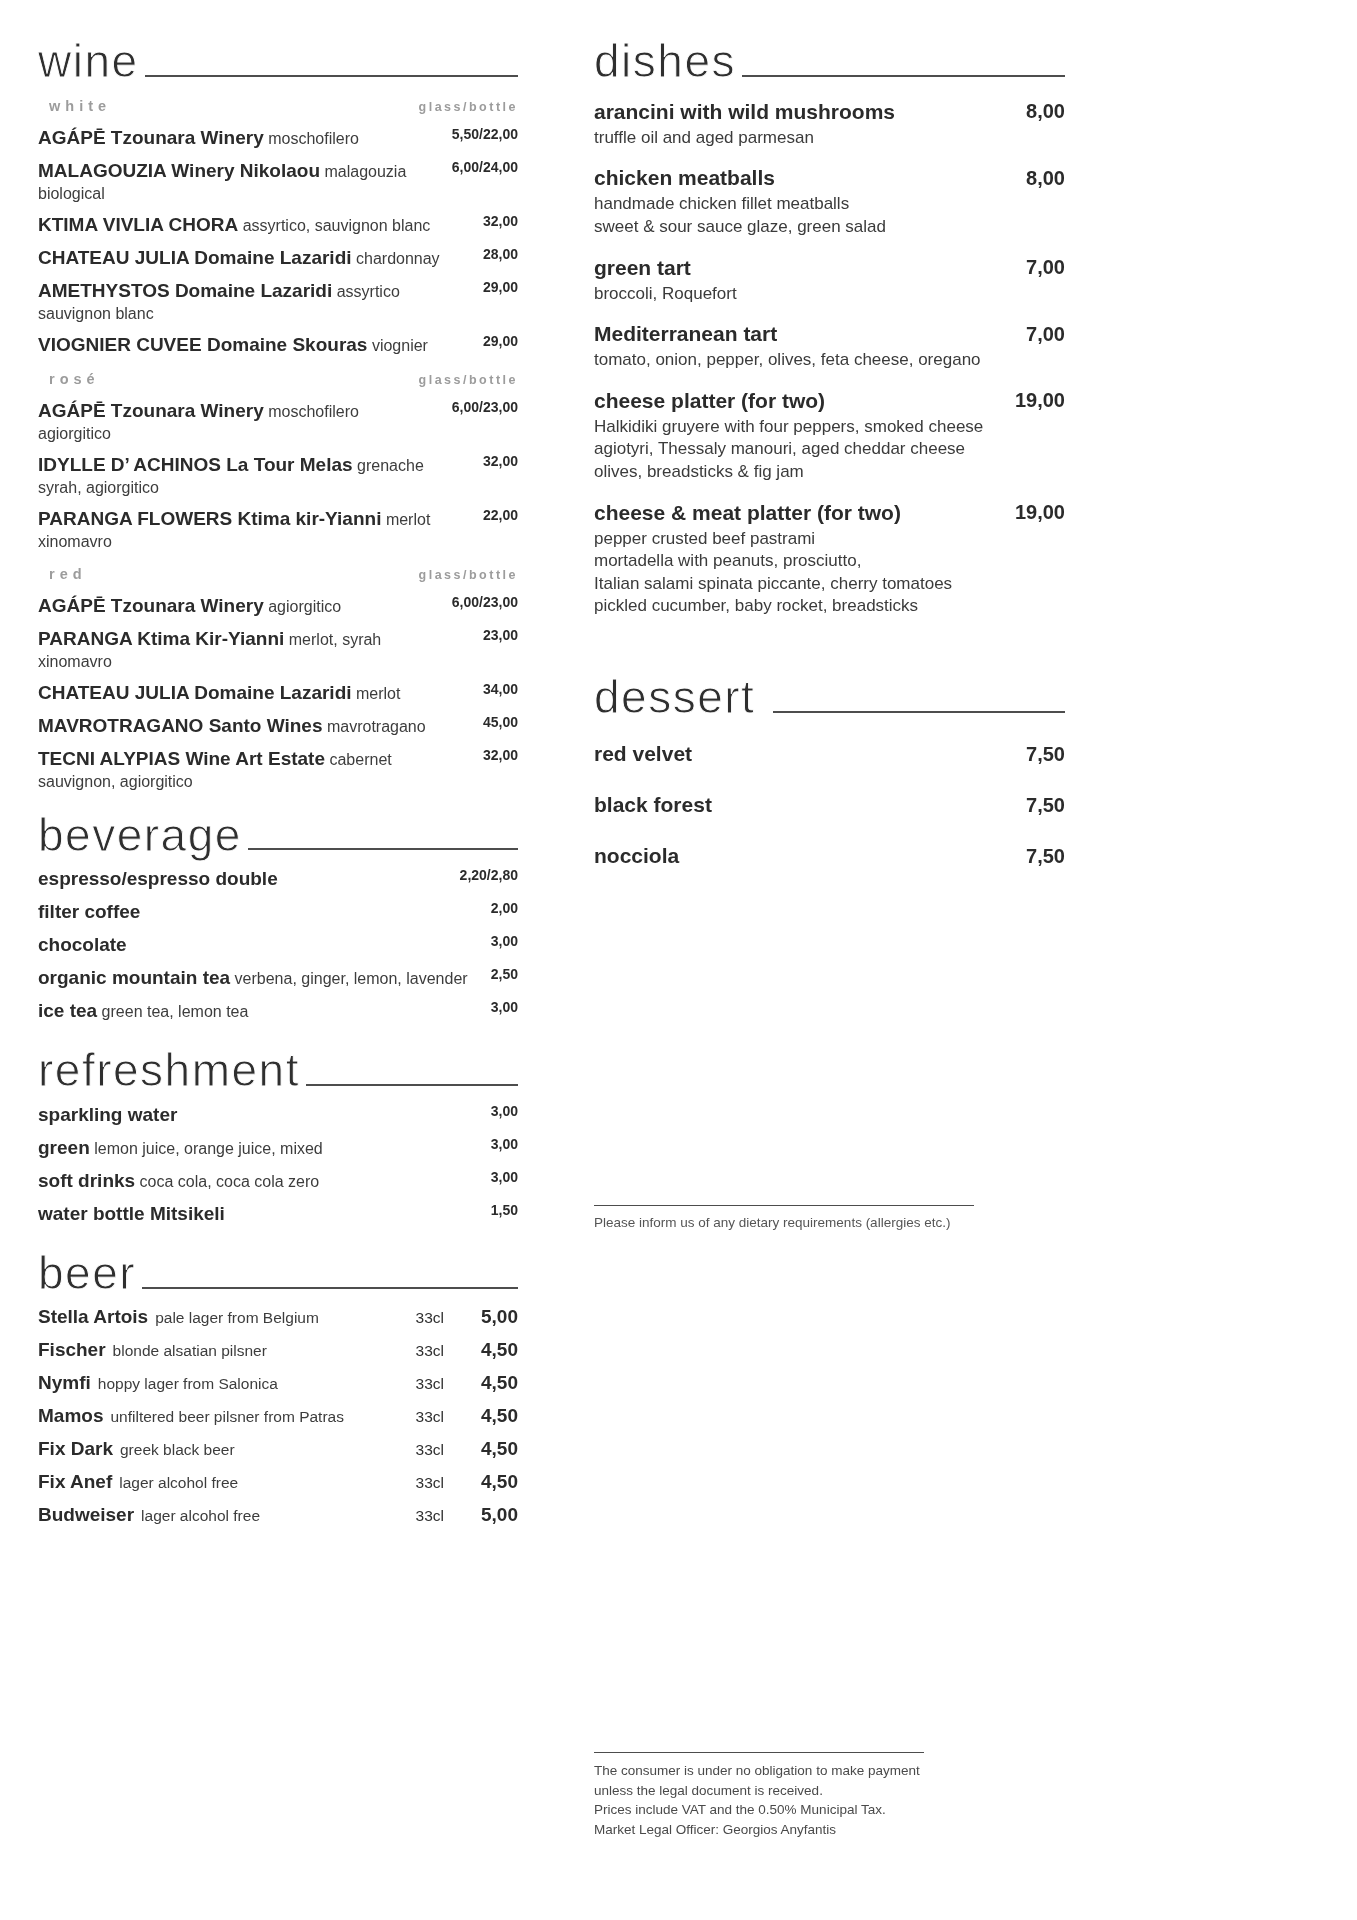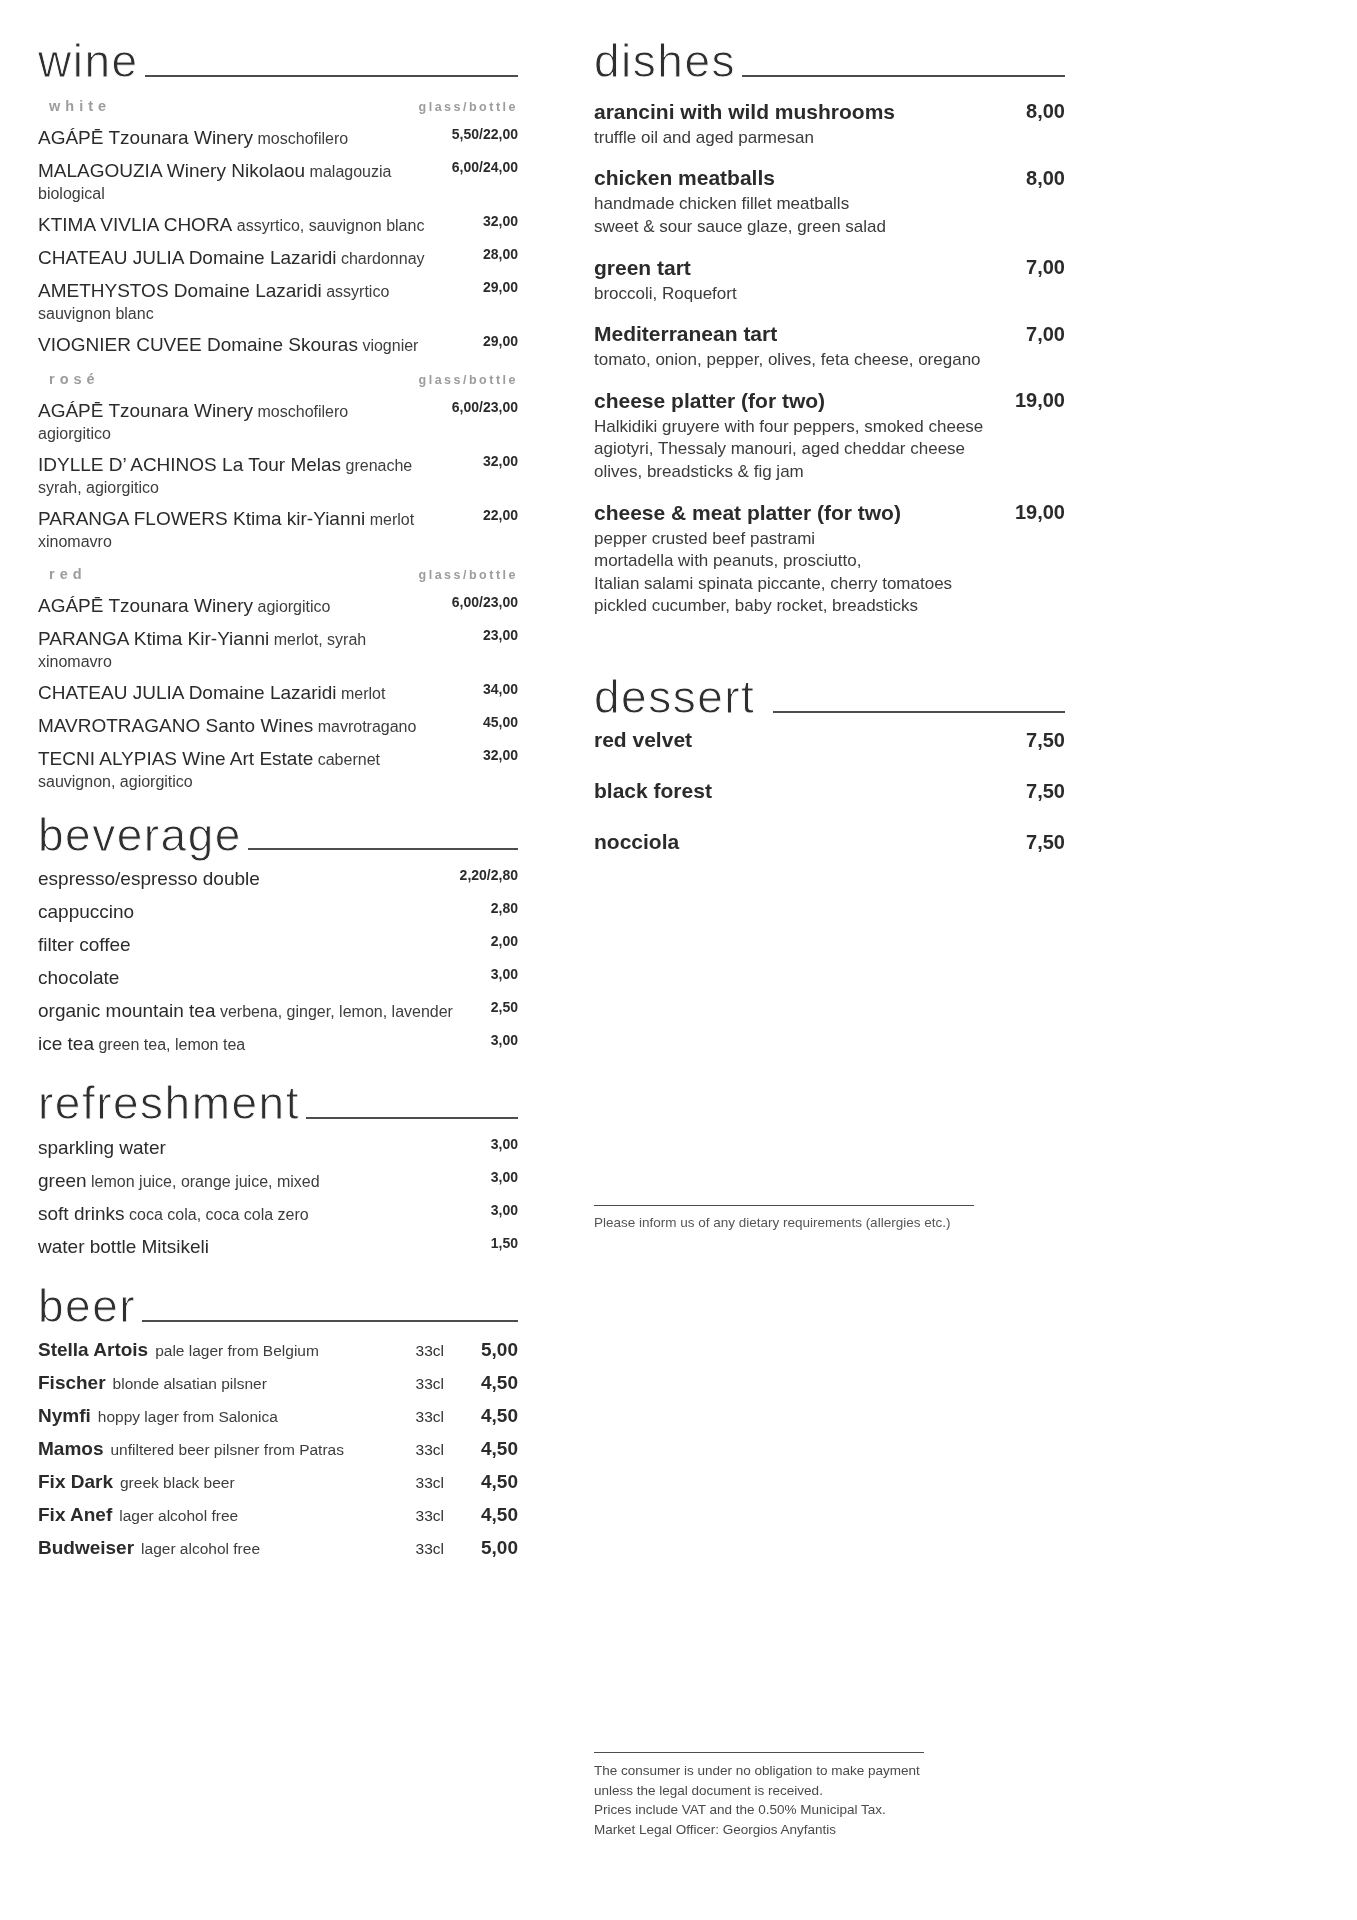--- a/index.html
+++ b/index.html
@@ -21,21 +21,21 @@
 
   
   .subhead{display:flex;justify-content:space-between;align-items:baseline;margin:14px 0 12px 0;}
   .sub-label{font-size:14.5px;font-weight:bold;letter-spacing:5px;color:#9c9c9c;margin-left:11px;}
   .price-header{font-size:12.5px;font-weight:bold;letter-spacing:2.5px;color:#9c9c9c;}
 
   
   .w-item{display:flex;align-items:flex-start;margin-bottom:9px;}
   .w-main{flex:1;}
   .w-line{line-height:23px;}
-  .w-name{font-size:19px;font-weight:normal;color:#2b2b2b;text-align:center;}
+  .w-name{font-size:19px;font-weight:bold;color:#2b2b2b;text-align:center;}
   .w-var{font-size:16px;color:#3d3d3d;}
   .w-cont{font-size:16px;color:#3d3d3d;line-height:21px;}
   .w-cont:empty{display:none;}
   .w-price{font-size:14px;font-weight:bold;color:#2b2b2b;white-space:nowrap;margin-left:10px;}
 
   .sec-beverage{margin-top:22px;}
   .sec-refreshment{margin-top:26px;}
   .sec-beer{margin-top:26px;}
 
   
@@ -49,21 +49,21 @@
   
   .d-item{margin-bottom:17px;}
   .d-head{display:flex;justify-content:space-between;align-items:center;}
   .d-name{font-size:21px;font-weight:bold;color:#2b2b2b;}
   .d-price{font-size:20px;font-weight:bold;color:#2b2b2b;white-space:nowrap;margin-left:10px;}
   .d-desc{font-size:17px;color:#3b3b3b;line-height:1.33;margin-top:3px;}
   .d-desc div:empty{display:none;}
 
   
   .sec-dessert{margin-top:58px;}
-  .sec-dessert .h-row{margin-bottom:8px;gap:12px;}
+  .sec-dessert .h-row{margin-bottom:22px;gap:12px;}
   .ds-item{display:flex;justify-content:space-between;align-items:baseline;margin-bottom:27px;}
   .ds-name{font-size:21px;font-weight:bold;color:#2b2b2b;}
   .ds-price{font-size:20px;font-weight:bold;color:#2b2b2b;}
 
   
   .dietary{position:absolute;top:1165px;left:0;width:380px;}
   .dietary-rule{border-top:1.5px solid #4d4d4d;margin-bottom:9px;}
   .dietary-text{font-size:13.5px;color:#555555;}
   .legal{position:absolute;top:1712px;left:0;width:345px;}
   .legal-rule{border-top:1.5px solid #4d4d4d;margin-bottom:8px;width:330px;}
@@ -195,26 +195,20 @@
         <div class="h-rule"></div>
       </div>
       <div class="w-item">
         <div class="w-main">
             <div class="w-line"><span class="w-name">espresso/espresso double</span> <span class="w-var"></span></div>
           </div>
         <div class="w-price">2,20/2,80</div>
       </div>
       <div class="w-item">
         <div class="w-main">
-            <div class="w-line"><span class="w-name">cappuccino</span> <span class="w-var"></span></div>
-          </div>
-        <div class="w-price">2,80</div>
-      </div>
-      <div class="w-item">
-        <div class="w-main">
             <div class="w-line"><span class="w-name">filter coffee</span> <span class="w-var"></span></div>
           </div>
         <div class="w-price">2,00</div>
       </div>
       <div class="w-item">
         <div class="w-main">
             <div class="w-line"><span class="w-name">chocolate</span> <span class="w-var"></span></div>
           </div>
         <div class="w-price">3,00</div>
       </div>

